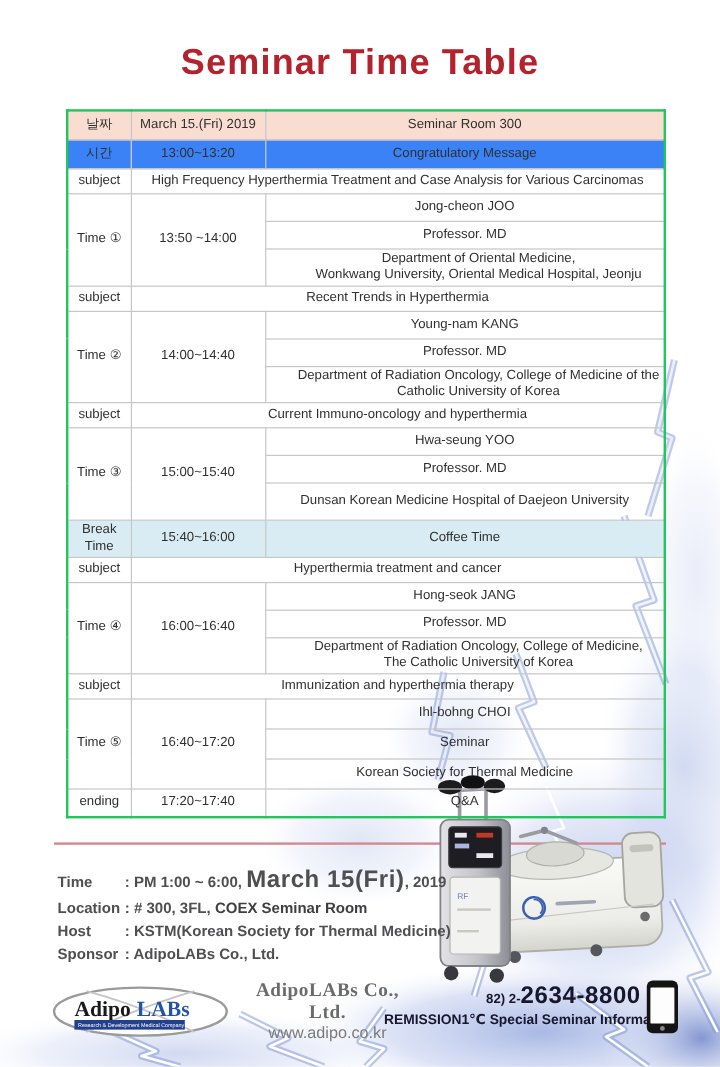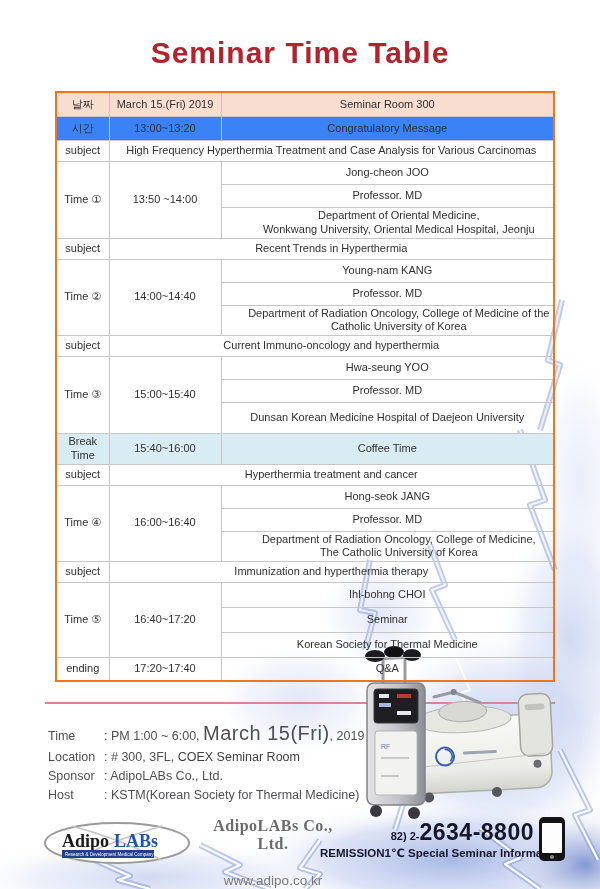--- a/index.html
+++ b/index.html
@@ -13,53 +13,53 @@
   #bg{position:absolute;left:0;top:0;width:600px;height:889px;z-index:0;}
   
   .title{
     position:absolute;left:0;top:36px;width:600px;text-align:center;
     font-size:30px;font-weight:bold;color:#b3222d;letter-spacing:1px;z-index:3;
   }
   
   .tblwrap{position:absolute;left:55px;top:91px;z-index:3;}
   table.tbl{border-collapse:collapse;width:498px;table-layout:fixed;
     font-size:11px;color:#303030;}
-  table.tbl{border:2px solid #f97316;}
+  table.tbl{border:2px solid #22c55e;}
   table.tbl td{border:1px solid #c6c6c6;text-align:center;vertical-align:middle;
     padding:1px 3px;background:transparent;line-height:1.25;}
   col.c1{width:53px;} col.c2{width:112px;} col.c3{width:333px;}
   tr.h23 td{height:21px;} tr.h20 td{height:18px;} tr.h22 td{height:20px;}
   tr.h26 td{height:24px;padding-left:26px;} tr.h30 td{height:28px;} tr.h24 td{height:22px;}
   tr.row-date td{background:#f9ddd0;}
   tr.row-opening td{background:#3b82f6;}
   tr.row-break td{background:#d9ecf4;}
   span.dept2{display:block;}
   span.dept2:empty{display:none;}
   
   .redline{position:absolute;left:45px;top:702px;width:510px;height:2px;
     background:#d4898f;z-index:1;}
   
   .info{position:absolute;left:48px;top:722px;width:340px;z-index:3;
-    font-weight:normal;color:#4f4f52;font-size:12.5px;}
+    font-weight:bold;color:#4f4f52;font-size:12.5px;}
   .info .line{margin-bottom:5px;white-space:nowrap;}
   .info .lbl{display:inline-block;width:56px;}
   .info .big{font-size:20px;letter-spacing:0.5px;}
   .info .strong{color:#3f3f42;}
   
   .device{position:absolute;left:345px;top:645px;width:215px;height:185px;z-index:2;}
   
   .logo{position:absolute;left:42px;top:820px;width:158px;height:46px;z-index:3;}
   .company{position:absolute;left:198px;top:817px;width:150px;text-align:center;z-index:3;}
   .company .cname{font-family:"Liberation Serif","DejaVu Serif",serif;
     font-weight:bold;font-size:16px;color:#6b6b6b;letter-spacing:0.5px;}
-  .company .site{font-size:13.5px;color:#7a7a7a;margin-top:20px;}
+  .company .site{font-size:13.5px;color:#7a7a7a;margin-top:0;}
   .phoneblock{position:absolute;left:320px;top:819px;width:214px;text-align:right;z-index:3;
     color:#16162c;}
   .phoneblock .p1{font-size:11px;font-weight:bold;white-space:nowrap;}
-  .phoneblock .pnum{font-size:23px;font-weight:bold;letter-spacing:0.5px;}
+  .phoneblock .pnum{font-size:20px;font-weight:bold;letter-spacing:0.5px;}
   .phoneblock .p2{font-size:11.5px;font-weight:bold;margin-top:0px;white-space:nowrap;}
   .phone-icon{position:absolute;left:539px;top:817px;width:26px;height:44px;
     background:#141414;border-radius:5px;z-index:3;}
   .phone-icon .screen{position:absolute;left:3px;top:6px;width:20px;height:30px;
     background:#fdfdfd;border-radius:1px;}
   .phone-icon .btn{position:absolute;left:11px;bottom:2px;width:4px;height:4px;
     border-radius:50%;background:#888;}
 </style>
 </head>
 <body>
@@ -307,26 +307,26 @@
     <span class="lbl">Time</span><span>:</span>
     <span>PM 1:00 ~ 6:00,</span>
     <span class="big">March 15(Fri)</span><span>, 2019</span>
   </div>
   <div class="line">
     <span class="lbl">Location</span><span>:</span>
     <span># 300, 3FL,</span>
     <span class="strong">COEX Seminar Room</span>
   </div>
   <div class="line">
+    <span class="lbl">Host</span><span>:</span>
+    <span>KSTM(Korean Society for Thermal Medicine)</span>
+  </div>
+  <div class="line">
     <span class="lbl">Sponsor</span><span>:</span>
     <span>AdipoLABs Co., Ltd.</span>
-  </div>
-  <div class="line">
-    <span class="lbl">Host</span><span>:</span>
-    <span>KSTM(Korean Society for Thermal Medicine)</span>
   </div>
 </div>
 
 <svg class="logo" viewBox="0 0 158 46" xmlns="http://www.w3.org/2000/svg">
   <ellipse cx="75" cy="23" rx="72" ry="20" fill="#ffffff" stroke="#9a9a9a" stroke-width="2"></ellipse>
   <path d="M30 6 Q75 18 120 40" fill="none" stroke="#c4c4c4" stroke-width="1.5"></path>
   <path d="M120 6 Q78 18 30 40" fill="none" stroke="#c4c4c4" stroke-width="1.5"></path>
   <text x="20" y="27" font-family="Liberation Serif, DejaVu Serif, serif" font-weight="bold" font-size="18" fill="#1a1a1a">Adipo</text>
   <text x="72" y="27" font-family="Liberation Serif, DejaVu Serif, serif" font-weight="bold" font-size="18" fill="#2353a8">LABs</text>
   <rect x="20" y="30" width="92" height="8" fill="#23408f"></rect>

